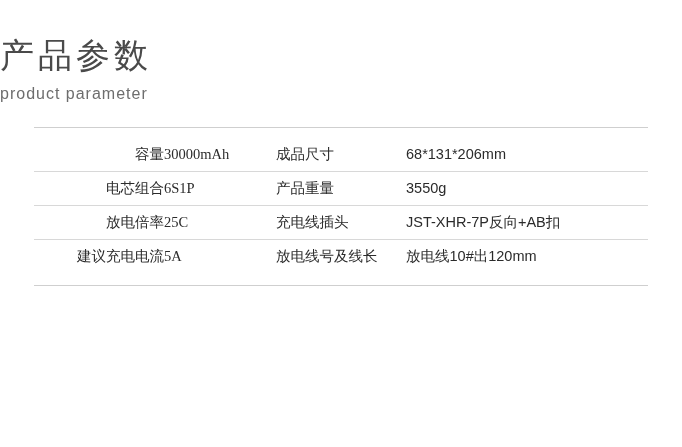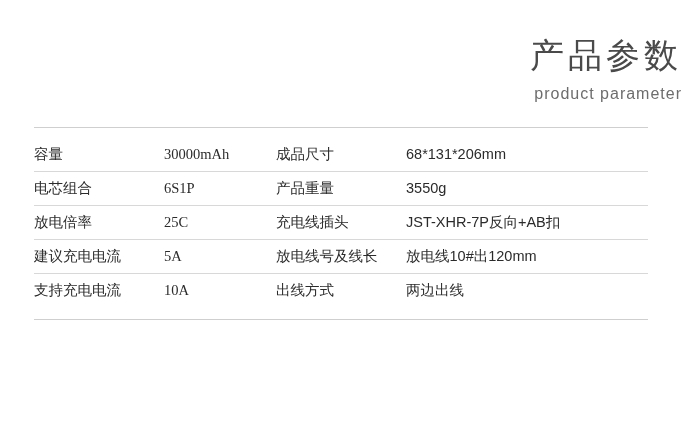--- a/index.html
+++ b/index.html
@@ -15,21 +15,21 @@
   }
   .page {
     position: relative;
     width: 682px;
     height: 447px;
     background: #ffffff;
     box-sizing: border-box;
   }
   .header {
     padding-top: 34px;
-    text-align: right;
+    text-align: left;
   }
   .title-cn {
     font-size: 34px;
     color: #4a4a4a;
     letter-spacing: 4px;
     font-weight: 400;
     line-height: 1.25;
   }
   .title-en {
     margin-top: 8px;
@@ -55,21 +55,21 @@
     padding: 7px 0 7px 0;
     border-bottom: 1px solid #d8d8d8;
     vertical-align: middle;
     white-space: nowrap;
     overflow: hidden;
     text-overflow: ellipsis;
   }
   table.spec tr:last-child td {
     border-bottom: none;
   }
-  td.label-a { width: 130px; padding-left: 26px; }
+  td.label-a { width: 130px; padding-left: 26px; text-align: right; }
   td.value-a { width: 112px; font-family: Liberation Serif, serif; }
   td.label-b { width: 130px; }
   td.value-b { width: auto; padding-right: 10px; }
   .empty-cell { color: transparent; }
 </style>
 </head>
 <body>
 
 <div class="page">
 
@@ -98,23 +98,17 @@
           <td class="value-a">25C</td>
           <td class="label-b">充电线插头</td>
           <td class="value-b">JST-XHR-7P反向+AB扣</td>
         </tr>
         <tr>
           <td class="label-a">建议充电电流</td>
           <td class="value-a">5A</td>
           <td class="label-b">放电线号及线长</td>
           <td class="value-b">放电线10#出120mm</td>
         </tr>
-        <tr>
-          <td class="label-a">支持充电电流</td>
-          <td class="value-a">10A</td>
-          <td class="label-b">出线方式</td>
-          <td class="value-b">两边出线</td>
-        </tr>
       </tbody>
     </table>
   </div>
 
 </div>
 
 </body></html>

